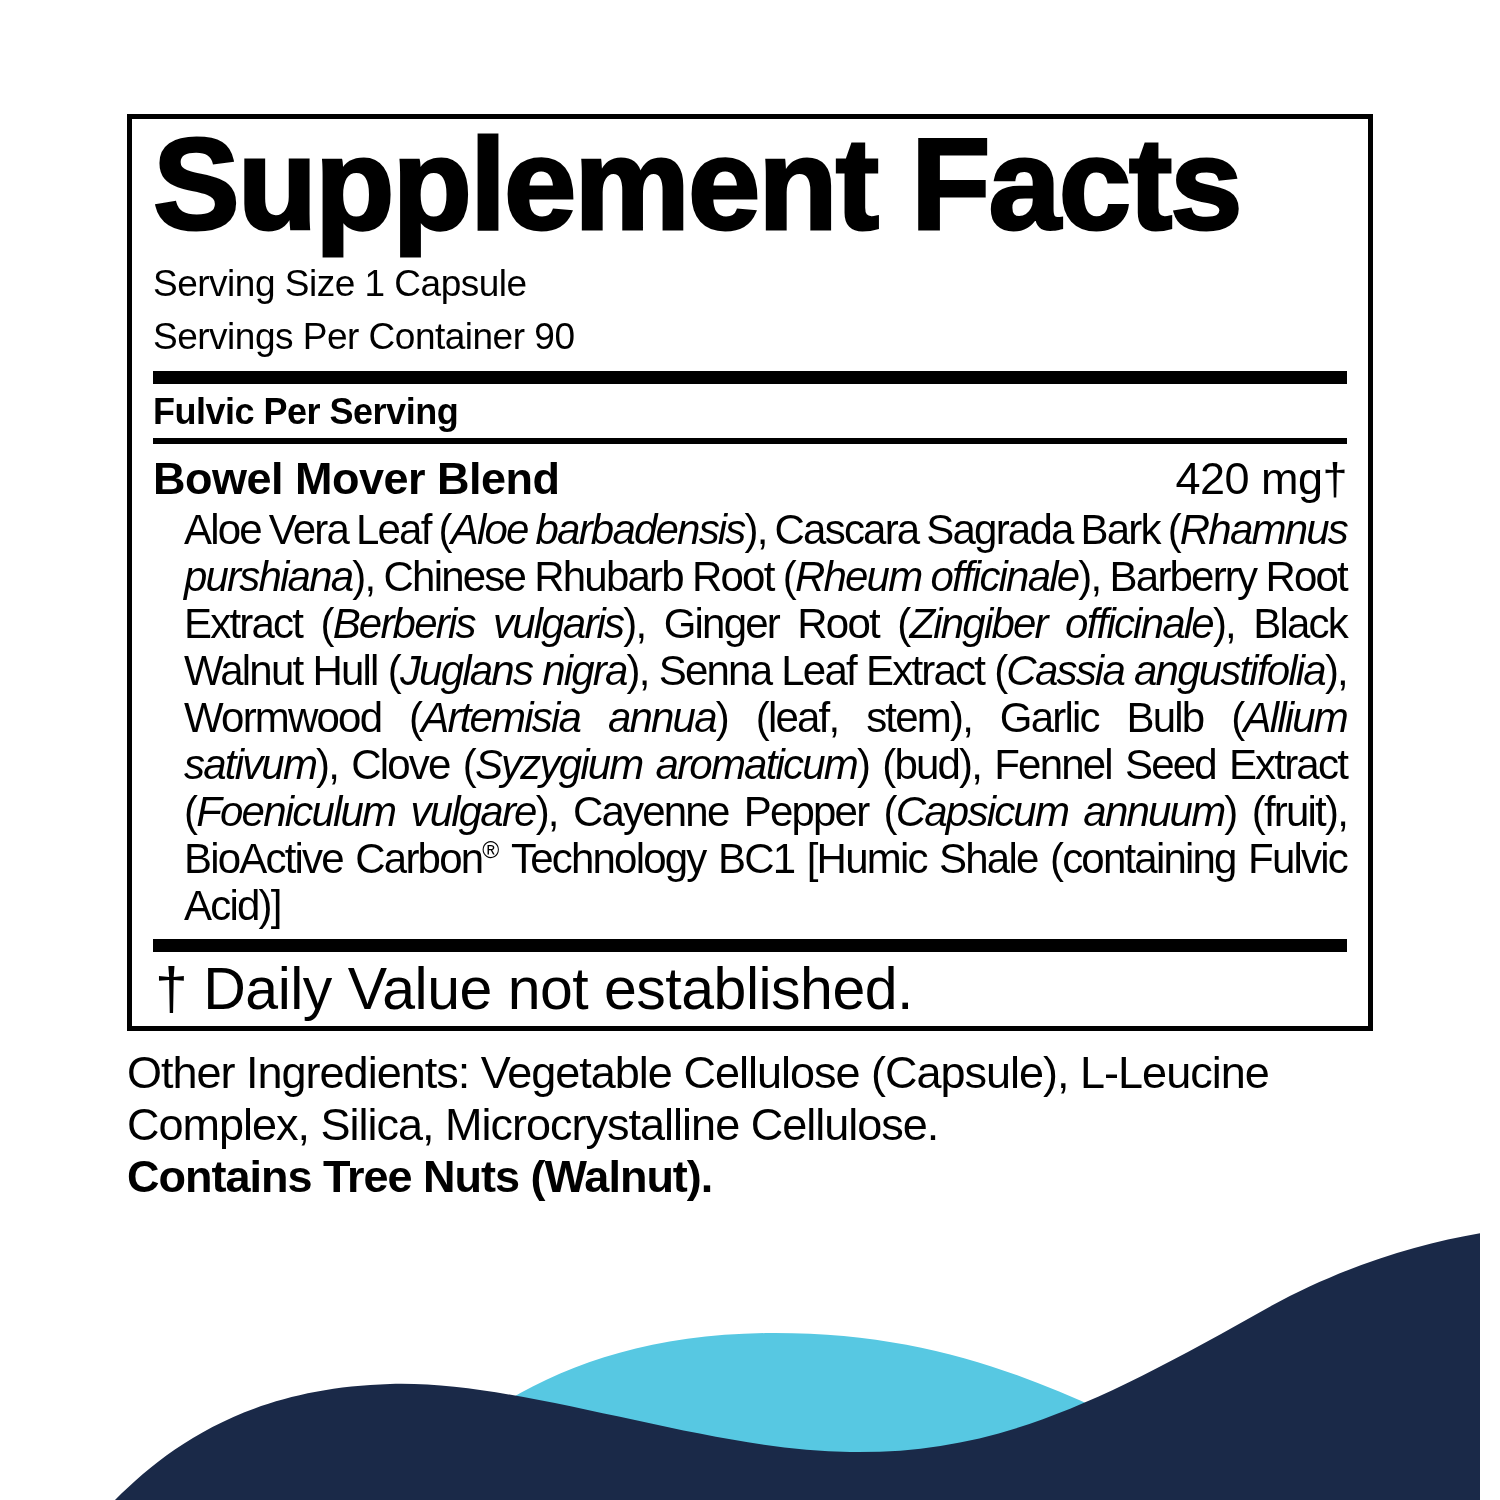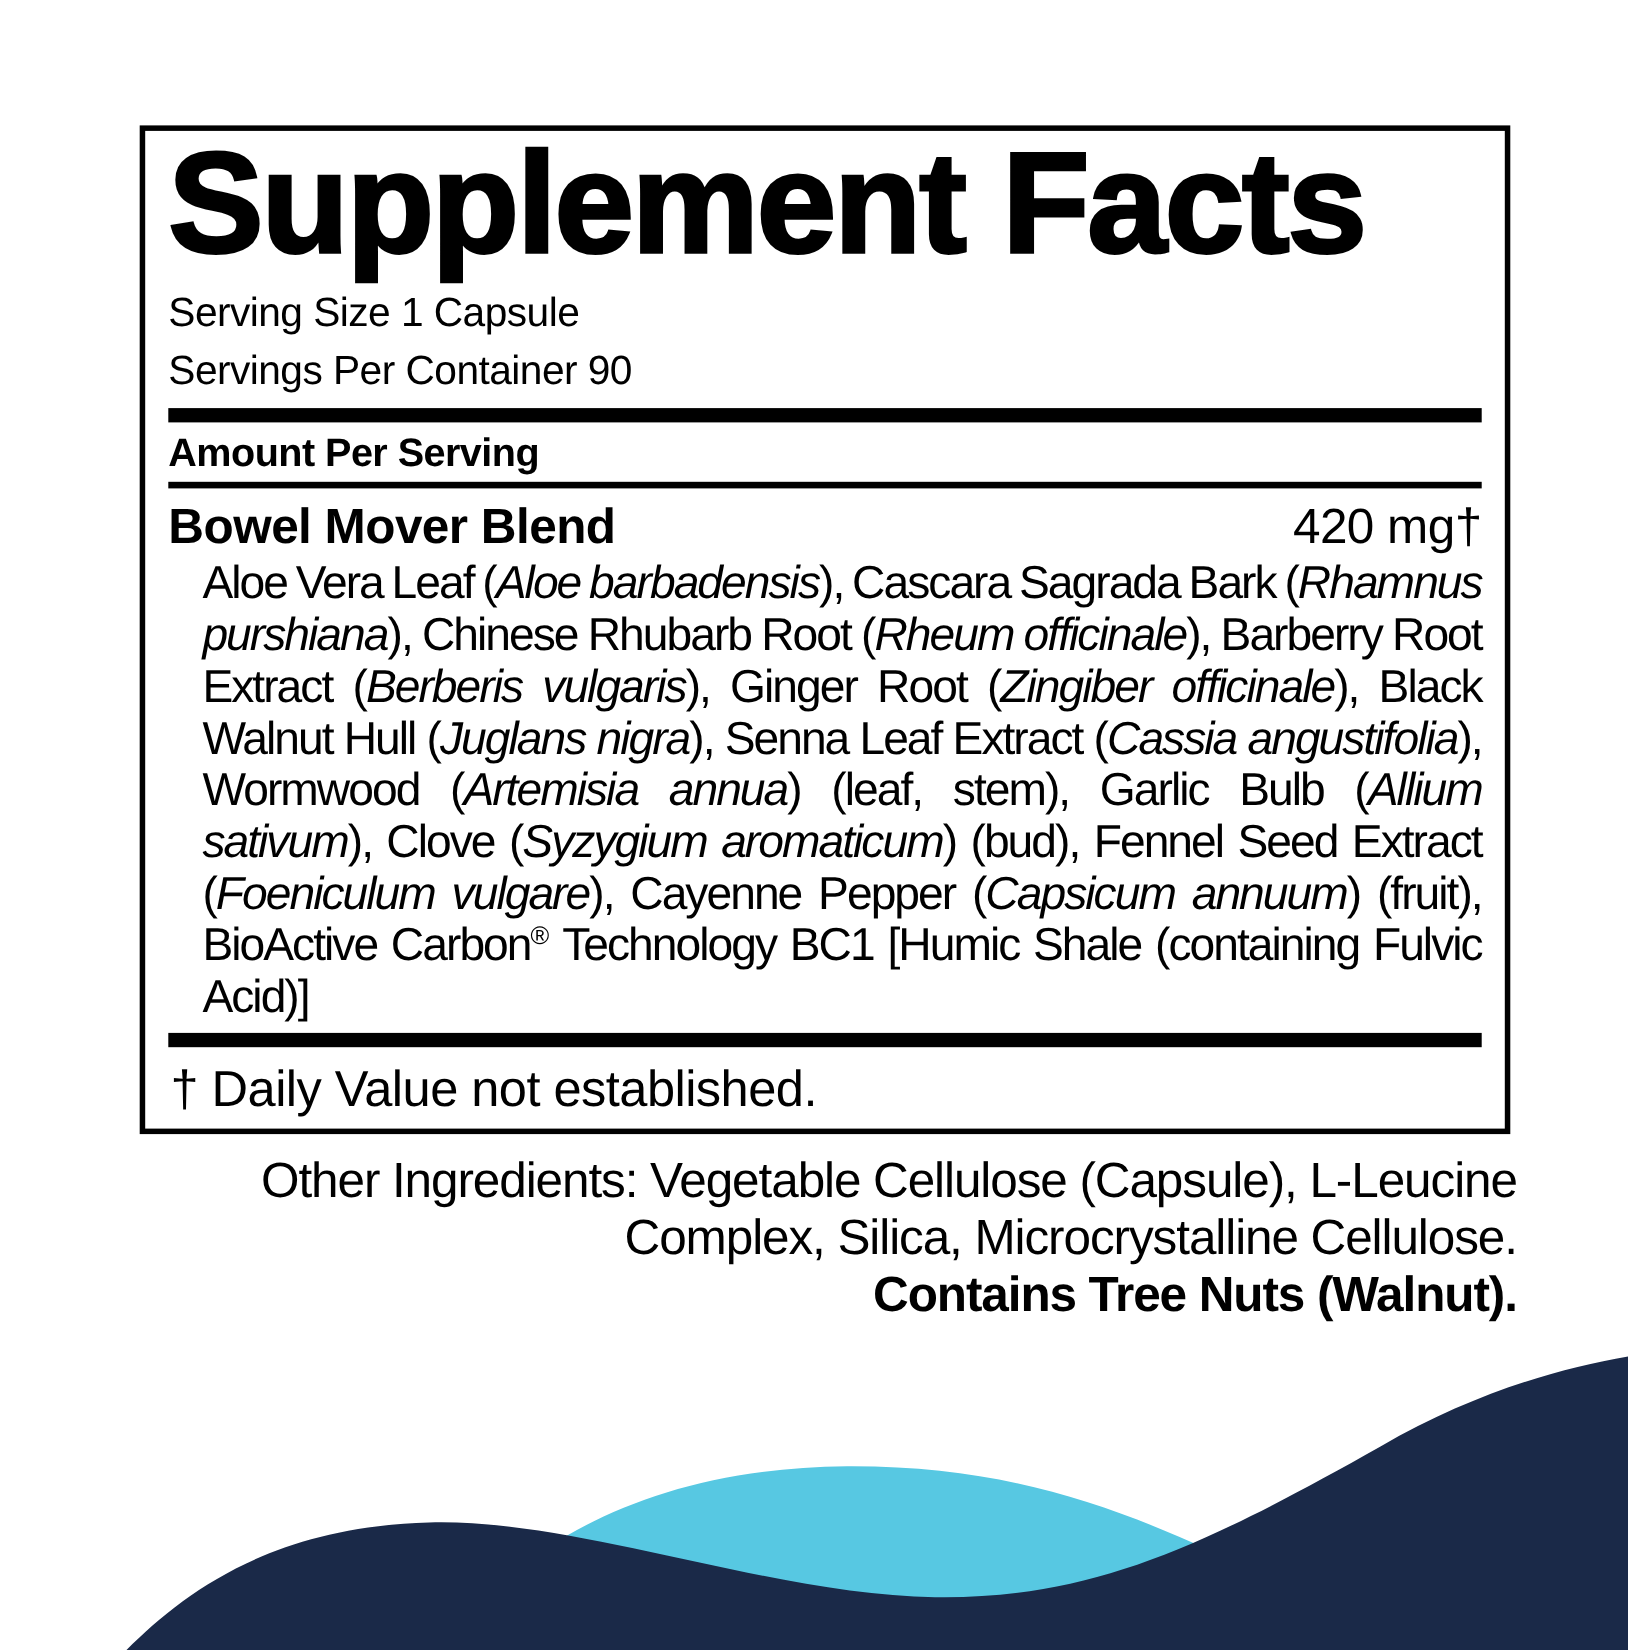--- a/index.html
+++ b/index.html
@@ -88,32 +88,31 @@
     font-size: 55%;
     vertical-align: super;
     letter-spacing: 0;
     line-height: 0;
   }
 
   .bar-thick-2 { margin-top: 10px; }
 
   .footnote {
     margin: 12px 0 0 2px;
-    font-size: 46px;
+    font-size: 59px;
     line-height: 50px;
     letter-spacing: -0.5px;
   }
 
   .other-section {
     margin-top: 16px;
     width: 1252px;
     font-size: 45px;
     line-height: 52px;
     letter-spacing: -1px;
-    text-align: right;
   }
   .other-text { margin: 0; }
   .allergen { margin: 0; font-weight: bold; }
 
   .waves {
     position: absolute;
     left: 0;
     bottom: 0;
     width: 1500px;
     height: 380px;
@@ -135,21 +134,21 @@
     <div class="facts-box">
 
       <h1 class="facts-title">Supplement Facts</h1>
 
       <div class="serving-line">Serving Size 1 Capsule</div>
 
       <div class="serving-line">Servings Per Container 90</div>
 
       <div class="bar-thick"></div>
 
-      <div class="amount-per-serving">Amount Per Serving</div>
+      <div class="amount-per-serving">Fulvic Per Serving</div>
 
       <div class="bar-thin"></div>
 
       <div class="blend-row">
         <span class="blend-name">Bowel Mover Blend</span>
         <span class="blend-amount">420 mg†</span>
       </div>
 
       <p class="blend-desc"><span>Aloe Vera Leaf (</span><i>Aloe barbadensis</i><span>), Cascara Sagrada Bark (</span><i>Rhamnus purshiana</i><span>), Chinese Rhubarb Root (</span><i>Rheum officinale</i><span>), Barberry Root Extract (</span><i>Berberis vulgaris</i><span>), Ginger Root (</span><i>Zingiber officinale</i><span>), Black Walnut Hull (</span><i>Juglans nigra</i><span>), Senna Leaf Extract (</span><i>Cassia angustifolia</i><span>), Wormwood (</span><i>Artemisia annua</i><span>) (leaf, stem), Garlic Bulb (</span><i>Allium sativum</i><span>), Clove (</span><i>Syzygium aromaticum</i><span>) (bud), Fennel Seed Extract (</span><i>Foeniculum vulgare</i><span>), Cayenne Pepper (</span><i>Capsicum annuum</i><span>) (fruit), BioActive Carbon</span><span class="reg-mark">®</span><span> Technology BC1 [Humic Shale (containing Fulvic Acid)]</span></p>
 

